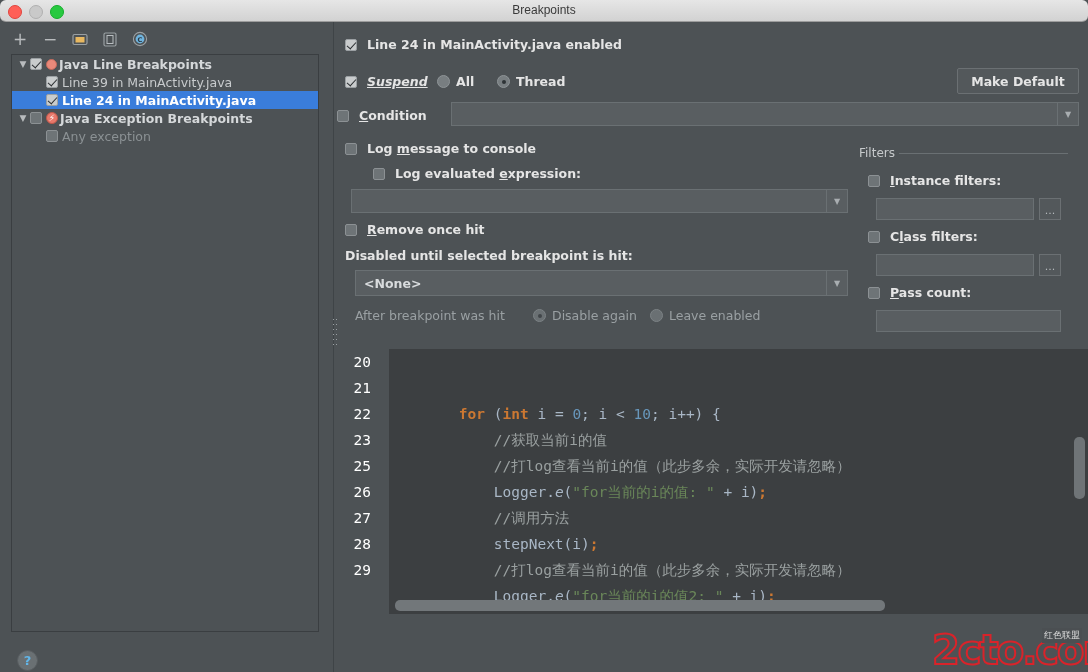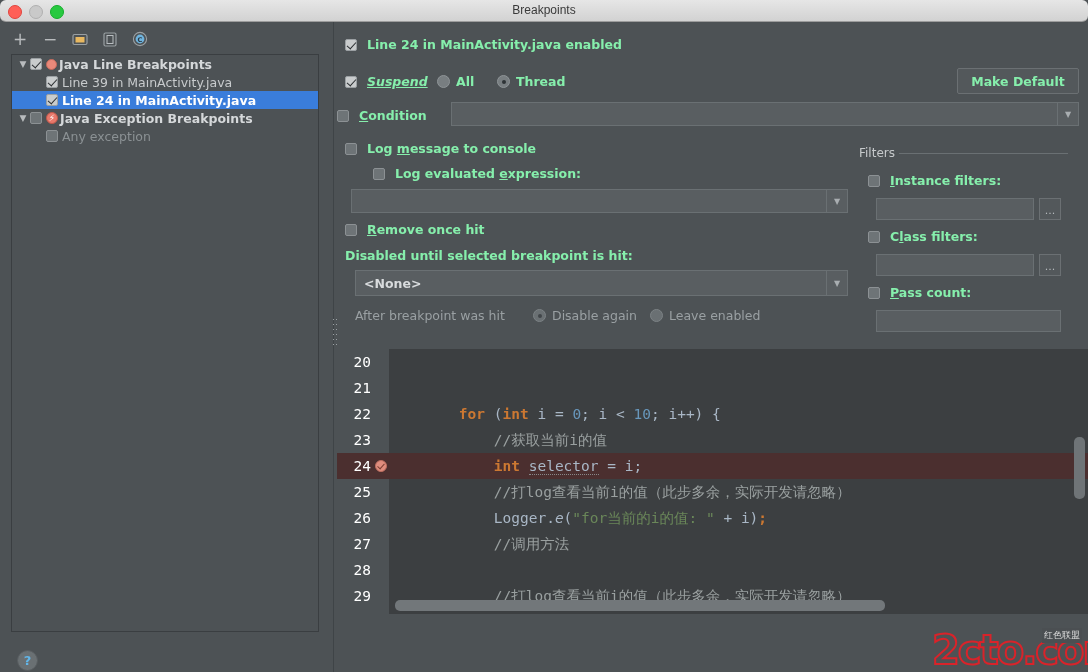--- a/index.html
+++ b/index.html
@@ -149,21 +149,21 @@
   .right-panel {
     position: absolute; left: 337px; top: 22px;
     width: 751px; height: 650px;
   }
   .opt-row {
     position: absolute;
     display: flex; align-items: center;
     font-size: 12.5px; color: #d3d6d8;
     white-space: nowrap;
   }
-  .opt-label { font-weight: bold; margin-left: 6px; color: #86efac; }
+  .opt-label { font-weight: bold; margin-left: 6px; color: #e5e5e5; }
   .opt-label.dim { color: #9aa0a3; font-weight: normal; }
   .u { text-decoration: underline; }
   .radio {
     width: 13px; height: 13px; flex: 0 0 13px;
     border-radius: 50%;
     background: #787e81;
     border: 1px solid #8e9497;
     box-sizing: border-box;
     position: relative;
   }
@@ -191,21 +191,21 @@
   .combo-text {
     flex: 1; display: flex; align-items: center;
     padding-left: 8px; font-size: 12.5px; color: #d8dbdd; font-weight: bold;
   }
   .btn {
     position: absolute;
     background: #53585b;
     border: 1px solid #6b7073;
     box-sizing: border-box;
     display: flex; align-items: center; justify-content: center;
-    font-size: 12.5px; color: #86efac; font-weight: bold;
+    font-size: 12.5px; color: #e5e5e5; font-weight: bold;
     border-radius: 2px;
   }
   .dots-btn {
     position: absolute;
     background: #53585b;
     border: 1px solid #6b7073;
     box-sizing: border-box;
     display: flex; align-items: flex-end; justify-content: center;
     font-size: 11px; color: #b3b8bb;
     padding-bottom: 2px;
@@ -491,25 +491,24 @@
   </div>
 
   <div class="editor">
     <div class="gutter"></div>
     <div class="code-area"></div>
     <div id="code-lines" style="position:absolute; left:0; top:0; width:751px;">
         <div class="code-line"><span class="ln">20</span><span style="margin-left: 52px;"></span></div>
         <div class="code-line"><span class="ln">21</span><span style="margin-left: 52px;"></span></div>
         <div class="code-line"><span class="ln">22</span><span style="margin-left: 52px;"><span class="txt">        </span><span class="kw">for</span><span class="txt"> (</span><span class="kw">int</span><span class="txt"> i = </span><span class="num">0</span><span class="txt">; i &lt; </span><span class="num">10</span><span class="txt">; i++) {</span></span></div>
         <div class="code-line"><span class="ln">23</span><span style="margin-left: 52px;"><span class="txt">            </span><span class="cmt">//获取当前i的值</span></span></div>
-        <div class="code-line hl"><span class="ln">24</span><span class="bpmark"></span><span style="margin-left: 52px;"><span class="txt">            </span><span class="kw">int</span><span class="txt"> </span><span class="var">selector</span><span class="txt"> = i;</span></span></div>
         <div class="code-line"><span class="ln">25</span><span style="margin-left: 52px;"><span class="txt">            </span><span class="cmt">//打log查看当前i的值（此步多余，实际开发请忽略）</span></span></div>
         <div class="code-line"><span class="ln">26</span><span style="margin-left: 52px;"><span class="txt">            Logger.</span><span class="fn">e</span><span class="txt">(</span><span class="str">"for当前的i的值: "</span><span class="txt"> + i)</span><span class="kw">;</span></span></div>
         <div class="code-line"><span class="ln">27</span><span style="margin-left: 52px;"><span class="txt">            </span><span class="cmt">//调用方法</span></span></div>
-        <div class="code-line"><span class="ln">28</span></div>
+        <div class="code-line"><span class="ln">28</span><span style="margin-left: 52px;"><span class="txt">            stepNext(i)</span><span class="kw">;</span></span></div>
         <div class="code-line"><span class="ln">29</span><span style="margin-left: 52px;"><span class="txt">            </span><span class="cmt">//打log查看当前i的值（此步多余，实际开发请忽略）</span></span></div>
         <div class="code-line"><span style="margin-left: 52px;"><span class="txt">            Logger.</span><span class="fn">e</span><span class="txt">(</span><span class="str">"for当前的i的值2: "</span><span class="txt"> + i)</span><span class="kw">;</span></span></div>
       </div>
     <div class="vscroll"></div>
     <div class="hscroll"></div>
   </div>
 
   <div class="watermark">
     <span class="wm-text">2cto.com</span>
     <span class="wm-cn">红色联盟</span>

